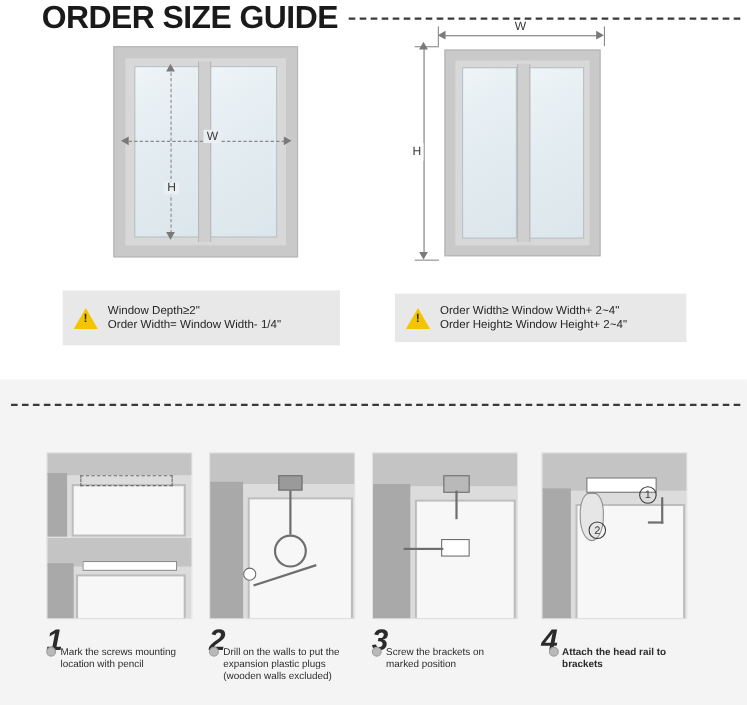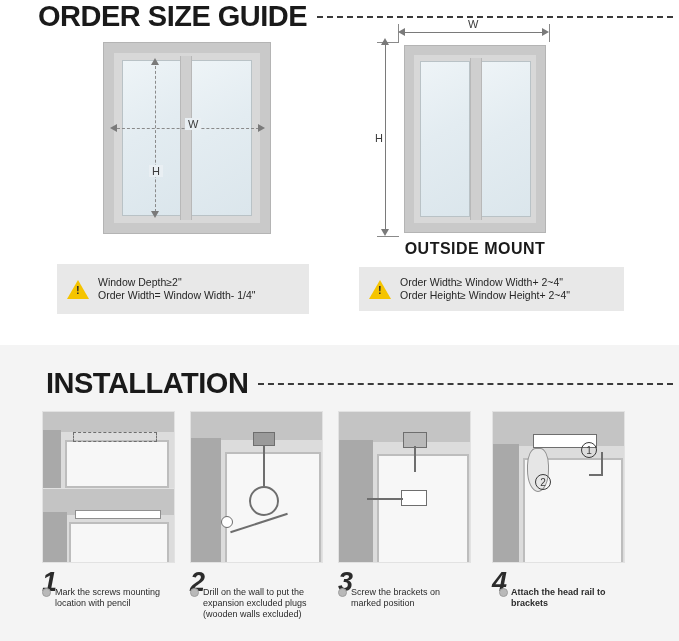--- a/index.html
+++ b/index.html
@@ -271,35 +271,33 @@
     <div class="arrow arrow-d" style="left:381px; top:229px;"></div>
     <div class="dim-label" style="left:373px; top:130px; background:#ffffff; padding:2px 2px;">H</div>
 
     <div class="window-frame" style="left:404px; top:45px; width:142px; height:188px;"></div>
     <div class="window-inner" style="left:414px; top:55px; width:122px; height:168px; background:#d8d8d8;"></div>
     <div class="pane" style="left:420px; top:61px; width:50px; height:156px;"></div>
     <div class="pane" style="left:481px; top:61px; width:50px; height:156px;"></div>
     <div class="mullion" style="left:470px; top:58px; width:12px; height:162px;"></div>
   </div>
 
-  <div class="mount-label" style="left:400px; top:240px; width:150px;">OUTSIDE MOUNT</div>
 
   <div class="note-box" style="left:359px; top:267px; width:265px; height:44px;">
     <div class="warn-icon"></div>
     <div class="note-lines">
       <div>Order Width≥ Window Width+ 2~4"</div>
       <div>Order Height≥ Window Height+ 2~4"</div>
     </div>
   </div>
 </div>
 
 <div id="install-section">
 
   <div class="section-head" style="left:0; top:22px;">
-    <div id="install-title" class="section-title">INSTALLATION</div>
     <div class="dash-line"></div>
   </div>
 
   <div class="step-card" style="left:42px; top:66px; width:133px; height:152px;">
     <div class="ill wall-light" style="left:0; top:0; width:133px; height:76px;"></div>
     <div class="ill wall-mid" style="left:0; top:0; width:133px; height:20px;"></div>
     <div class="ill wall-dark" style="left:0; top:18px; width:18px; height:58px;"></div>
     <div class="ill wall-white" style="left:22px; top:28px; width:104px; height:48px; border:2px solid #bdbdbd;"></div>
     <div class="ill outline" style="left:30px; top:20px; width:84px; height:10px; border:1px dashed #6e6e6e;"></div>
     <div class="divider-h" style="top:76px;"></div>
@@ -319,21 +317,21 @@
     <div class="ill wall-dark" style="left:0; top:26px; width:30px; height:126px;"></div>
     <div class="ill wall-white" style="left:34px; top:40px; width:96px; height:112px; border:2px solid #bdbdbd;"></div>
     <div class="ill line-dark" style="left:72px; top:30px; width:2px; height:44px;"></div>
     <div class="ill" style="left:62px; top:20px; width:22px; height:14px; background:#9a9a9a; border:1px solid #6e6e6e;"></div>
     <div class="ill" style="left:58px; top:74px; width:30px; height:30px; border:2px solid #6e6e6e; border-radius:50%; background:transparent;"></div>
     <div class="ill line-dark" style="left:38px; top:110px; width:60px; height:2px; transform:rotate(-18deg);"></div>
     <div class="ill" style="left:30px; top:104px; width:12px; height:12px; border-radius:50%; background:#ffffff; border:1px solid #6e6e6e;"></div>
   </div>
   <div class="step-num" style="left:190px; top:222px;">2</div>
   <div class="bullet-dot" style="left:190px; top:243px;"></div>
-  <div class="step-text" style="left:203px; top:242px; width:128px;">Drill on the wall to put the expansion excluded plugs (wooden walls excluded)</div>
+  <div class="step-text" style="left:203px; top:242px; width:128px;">Drill on the walls to put the expansion plastic plugs (wooden walls excluded)</div>
 
   <div class="step-card" style="left:338px; top:66px; width:133px; height:152px;">
     <div class="ill wall-light" style="left:0; top:0; width:133px; height:152px;"></div>
     <div class="ill wall-mid" style="left:0; top:0; width:133px; height:30px;"></div>
     <div class="ill wall-dark" style="left:0; top:28px; width:34px; height:124px;"></div>
     <div class="ill wall-white" style="left:38px; top:42px; width:92px; height:110px; border:2px solid #bdbdbd;"></div>
     <div class="ill" style="left:64px; top:20px; width:24px; height:16px; background:#b9b9b9; border:1px solid #6e6e6e;"></div>
     <div class="ill line-dark" style="left:75px; top:34px; width:2px; height:26px;"></div>
     <div class="ill" style="left:62px; top:78px; width:26px; height:16px; background:#ffffff; border:1px solid #6e6e6e;"></div>
     <div class="ill line-dark" style="left:28px; top:86px; width:36px; height:2px;"></div>

